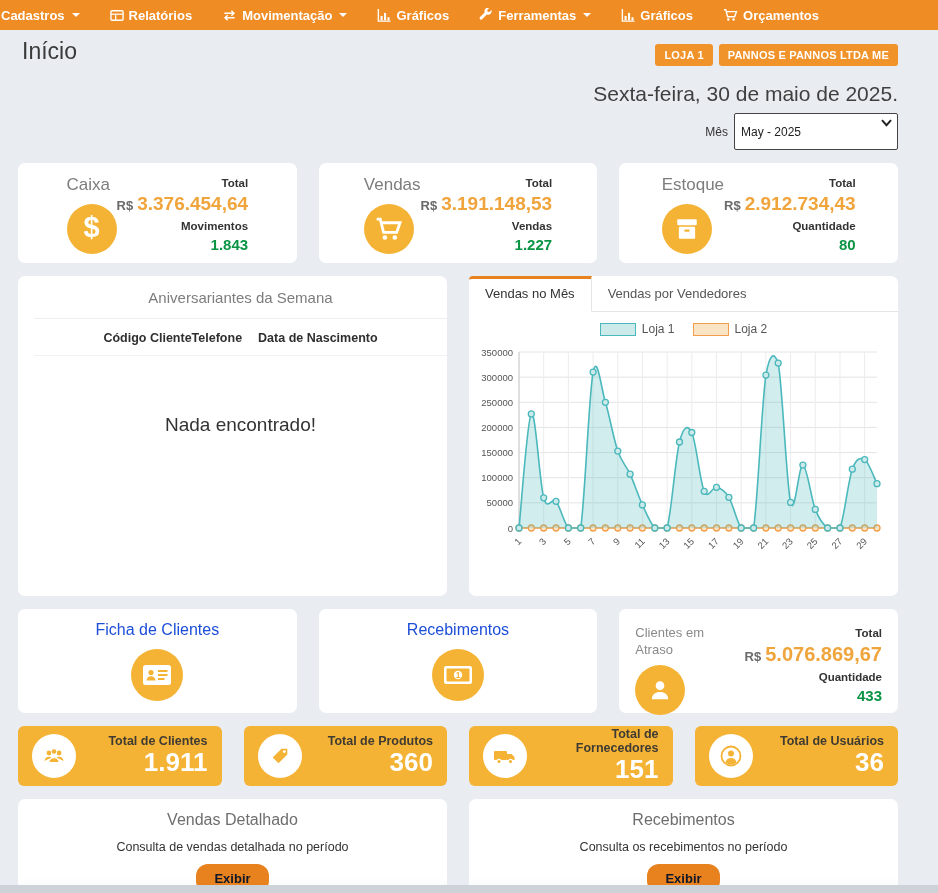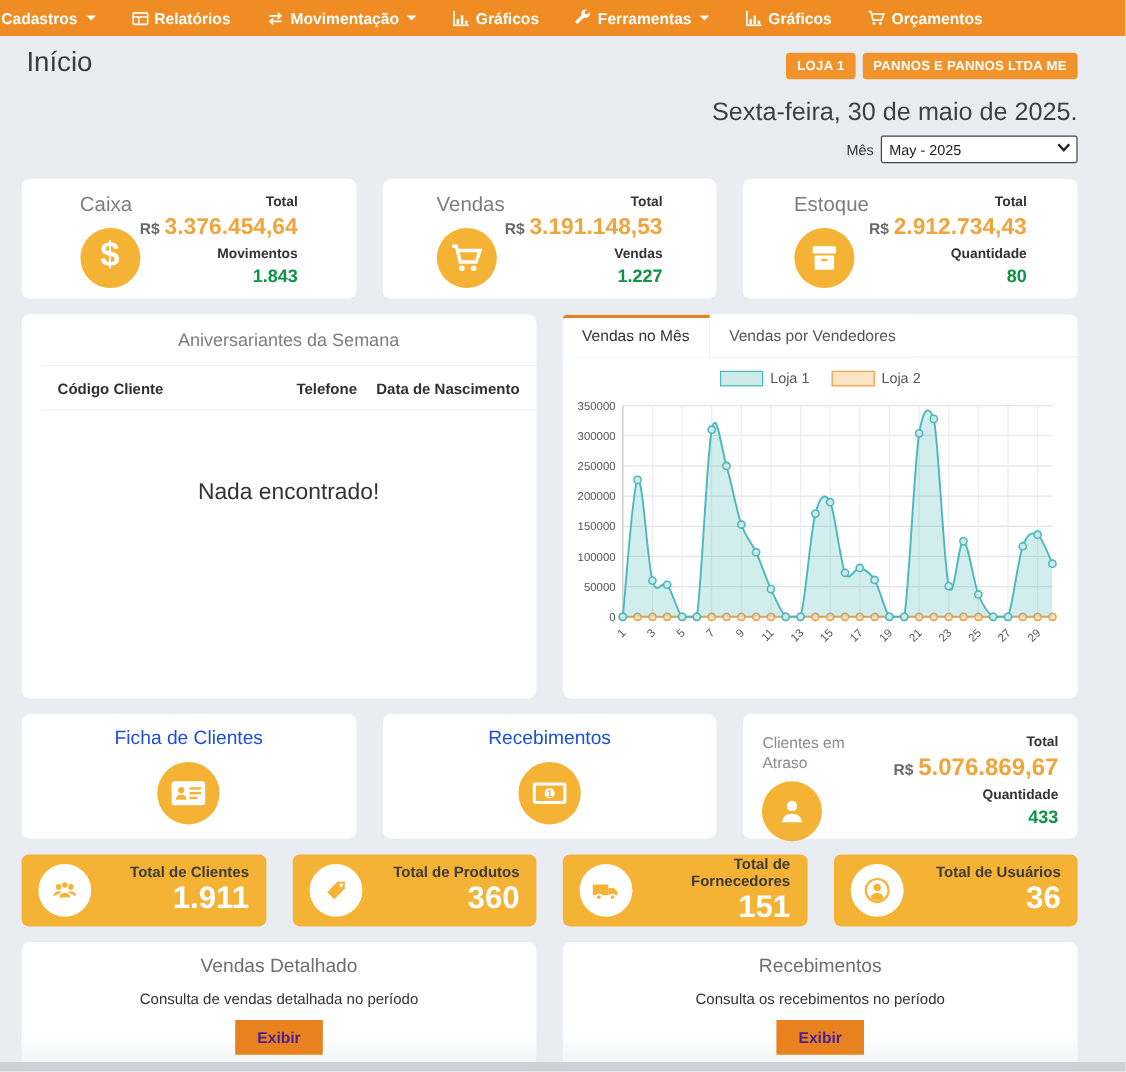--- a/index.html
+++ b/index.html
@@ -19,21 +19,21 @@
   .main { padding:8px 40px 0 18px; }
   .title-row { display:flex; justify-content:space-between; align-items:flex-start;gap:29px; }
   .page-title { font-size:23px; color:#3a3a3a; font-weight:400; margin-left:4px; }
   .badges { display:flex; gap:6px; margin-top:6px; }
   .badge { background:#f0932b; color:#fff; font-size:11px; font-weight:700; padding:5px 9px;
            border-radius:3px; letter-spacing:.2px; cursor:pointer; }
   .date-row { text-align:right; font-size:21px; color:#3f3f3f; margin-top:16px; }
   .month-row { display:flex; justify-content:flex-end; align-items:center; gap:6px; margin-top:7px; }
   .month-label { font-size:12px; color:#333; }
   .select-wrap { position:relative; }
-  select { appearance:none; -webkit-appearance:none; width:164px; height:23px; font-size:12px;
+  select { appearance:none; -webkit-appearance:none; width:164px; height:37px; font-size:12px;
            font-family:"Liberation Sans",sans-serif; border:1px solid #444; border-radius:2px;
            background:#fff; padding:0 22px 0 6px; color:#222; }
   .select-wrap svg { position:absolute; right:6px; top:6px; pointer-events:none; }
 
   
   .row3 { display:grid; grid-template-columns:repeat(3,1fr); gap:22px; margin-top:13px; }
   .row2 { display:grid; grid-template-columns:repeat(2,1fr); gap:22px; margin-top:13px; }
   .row4 { display:grid; grid-template-columns:repeat(4,1fr); gap:22px; margin-top:13px; }
   .panel { background:#fff; border-radius:7px; }
 
@@ -46,21 +46,21 @@
   .sum-right { text-align:right; line-height:1.25; padding-top:1px; }
   .lbl-sm { font-size:11.5px; font-weight:700; color:#333; }
   .money-row { margin:2px 0 3px; }
   .currency { font-size:13px; font-weight:700; color:#6a6a6a; margin-right:4px; }
   .money-val { font-size:19px; font-weight:700; color:#f0a43c; }
   .green-val { font-size:15px; font-weight:700; color:#0b9444; margin-top:2px; }
 
   
   .bday-panel { height:320px; display:flex; flex-direction:column;padding-left:16px; }
   .bday-title { text-align:center; font-size:15px; color:#7d7d7d; padding:13px 0 12px; border-bottom:1px solid #eee; }
-  .bday-head { display:flex; justify-content:space-between; padding:12px 14px 10px; font-size:12.5px;
+  .bday-head { display:flex; justify-content:center; padding:12px 14px 10px; font-size:12.5px;
                font-weight:700; color:#2f2f2f; border-bottom:1px solid #f2f2f2; }
   .bday-head-right { display:flex; gap:16px; }
   .bday-empty { text-align:center; margin-top:58px; font-size:19px; color:#333; }
 
   
   .sales-block { height:320px; display:flex; flex-direction:column; }
   .tabbar { display:flex; background:#fff; border-bottom:1px solid #e5e5e5; border-radius:7px 7px 0 0; }
   .tab { padding:10px 16px; font-size:13px; color:#555; cursor:pointer; background:#fff; }
   .tab.active { color:#333; border-top:3px solid #e8821e; border-right:1px solid #e5e5e5;
                 border-radius:4px 0 0 0; padding-top:7px; margin-bottom:-1px; border-bottom:1px solid #fff; }
@@ -87,22 +87,22 @@
                align-items:center; justify-content:center; flex:none; }
   .stat-right { text-align:right; line-height:1.15; }
   .stat-label { font-size:12.5px; font-weight:700; color:#3f3b33; }
   .stat-value { font-size:26px; font-weight:700; color:#fff; }
 
   
   .report-panel { height:108px; text-align:center; padding-top:12px;
                   background:linear-gradient(#ffffff 72%, #eef0f2); border-radius:7px; }
   .report-title { font-size:16px; color:#6e6e6e; }
   .report-desc { font-size:12.5px; color:#333; margin-top:11px; }
-  .btn { display:inline-block; margin-top:10px; background:#e8821e; color:#4c1d95; font-size:13px;
-         font-weight:700; padding:7px 18px; border:none; border-radius:0; cursor:pointer;
+  .btn { display:inline-block; margin-top:10px; background:#e8821e; color:#0f172a; font-size:13px;
+         font-weight:700; padding:7px 18px; border:none; border-radius:12px; cursor:pointer;
          font-family:"Liberation Sans",sans-serif; }
 
   .bottom-strip { position:absolute; left:0; bottom:0; width:100%; height:8px; background:#ccd2d8; }
 </style>
 </head>
 <body>
 
 <div class="navbar">
   <div class="nav-items">
     <div class="nav-item">

